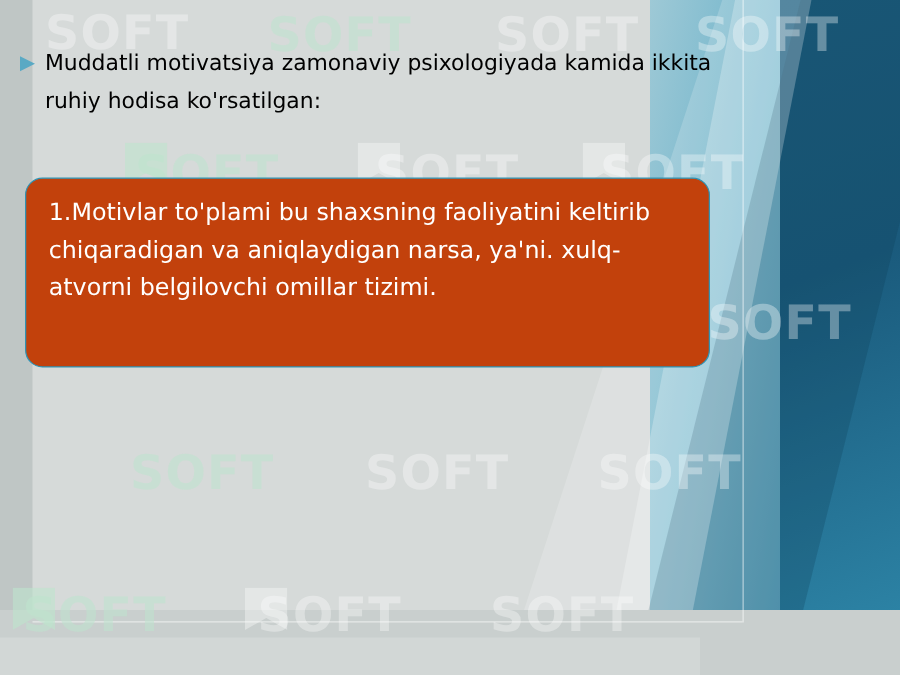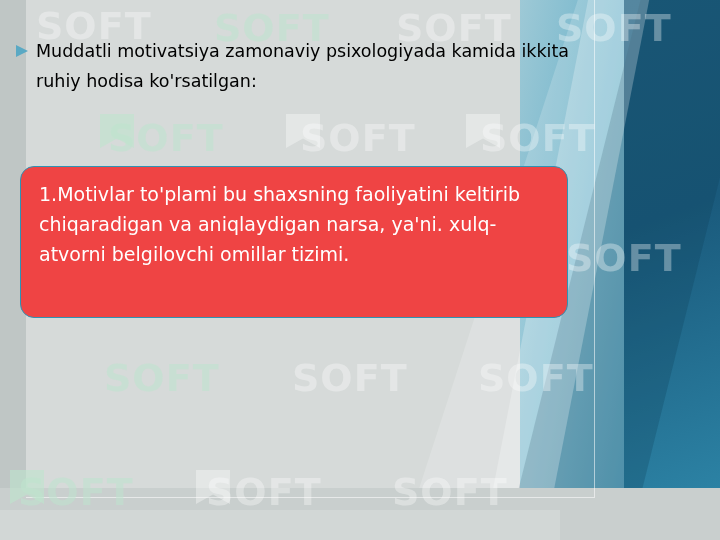--- a/index.html
+++ b/index.html
@@ -146,27 +146,26 @@
     font-size: 17.5px;
     line-height: 30px;
     color: #000000;
     font-family: "DejaVu Sans", sans-serif;
   }
   .callout {
     position: absolute;
     box-sizing: border-box;
     border-radius: 14px;
     border: 1px solid #2f93b4;
-    background: #ef4444;
+    background: #c2410c;
     color: #ffffff;
     font-size: 19px;
     line-height: 30px;
     padding: 12px 18px 12px 18px;
     font-family: "DejaVu Sans", sans-serif;
-    margin-top: 24px;
   }
   #callout-1 {
     left: 20px;
     top: 142px;
     width: 548px;
     height: 152px;
   }
   #callout-2 {
     left: 20px;
     top: 314px;

